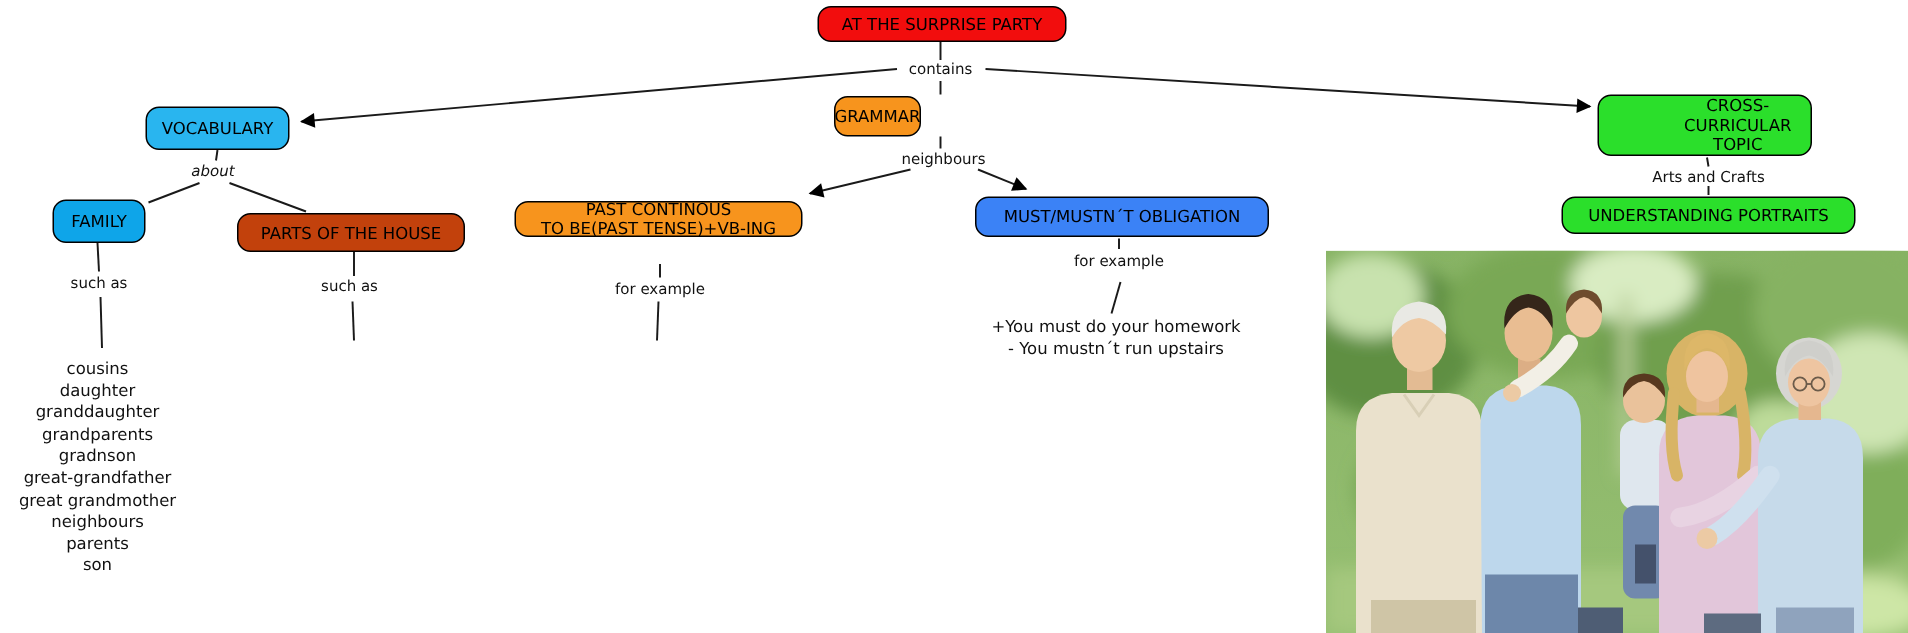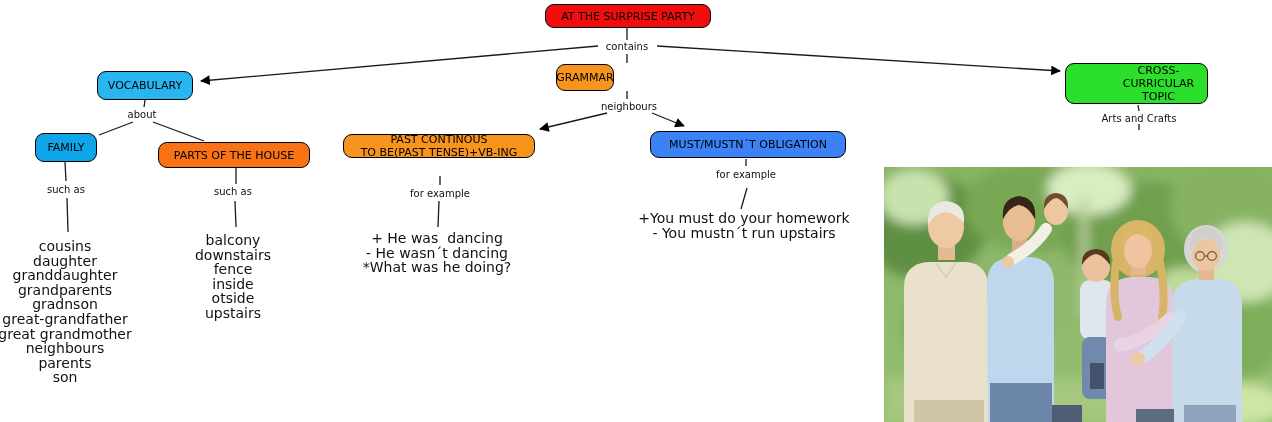--- a/index.html
+++ b/index.html
@@ -13,21 +13,21 @@
     display:flex;align-items:center;justify-content:center;text-align:center;
     font-size:11px;line-height:13px;white-space:pre-line;
     padding:2px 4px;box-sizing:border-box;color:#000;
   }
   .lbl{
     position:absolute;transform:translateX(-50%);
     font-size:10px;line-height:13px;white-space:nowrap;color:#111;
   }
   .list{
     position:absolute;transform:translateX(-50%);
-    font-size:14px;line-height:14.6px;text-align:center;
+    font-size:11px;line-height:14.6px;text-align:center;
     white-space:pre-wrap;color:#111;
   }
   .photo{
     position:absolute;left:884px;top:167px;width:388px;height:255px;overflow:hidden;
   }
   .photo svg{display:block;width:100%;height:100%;}
 </style>
 </head>
 <body>
 
@@ -67,56 +67,48 @@
 
   <div class="node" style="left: 545px; top: 4px; width: 166px; height: 24px; background-color: rgb(242, 13, 13);">AT THE SURPRISE PARTY</div>
 
   <div class="node" style="left: 556px; top: 64px; width: 58px; height: 27px; background-color: rgb(247, 148, 29);">GRAMMAR</div>
 
   <div class="node" style="left: 1065px; top: 63px; width: 143px; height: 41px; background-color: rgb(43, 223, 43); padding-left: 48px;">CROSS-CURRICULAR
 TOPIC</div>
 
   <div class="node" style="left: 35px; top: 133px; width: 62px; height: 29px; background-color: #0ea5e9;">FAMILY</div>
 
-  <div class="node" style="left: 158px; top: 142px; width: 152px; height: 26px; background-color: #f97316;">PARTS OF THE HOUSE</div>
+  <div class="node" style="left: 158px; top: 142px; width: 152px; height: 26px; background-color: #c2410c;">PARTS OF THE HOUSE</div>
 
   <div class="node" style="left: 343px; top: 134px; width: 192px; height: 24px; background-color: rgb(247, 148, 29);">PAST CONTINOUS
 TO BE(PAST TENSE)+VB-ING</div>
 
   <div class="node" style="left: 650px; top: 131px; width: 196px; height: 27px; background-color: #3b82f6;">MUST/MUSTN´T OBLIGATION</div>
 
+  <div class="node" style="left: 1041px; top: 131px; width: 196px; height: 25px; background-color: rgb(43, 223, 43);">UNDERSTANDING PORTRAITS</div>
 
   <div class="lbl" style="left:627px;top:40px;">contains</div>
-  <div class="lbl" style="left:142px;top:108px;">about</div>
+  <div class="lbl" style="left:142px;top:108px;font-style:italic;">about</div>
   <div class="lbl" style="left:66px;top:183px;">such as</div>
   <div class="lbl" style="left:233px;top:185px;">such as</div>
   <div class="lbl" style="left:629px;top:100px;">neighbours</div>
   <div class="lbl" style="left:440px;top:187px;">for example</div>
   <div class="lbl" style="left:746px;top:168px;">for example</div>
   <div class="lbl" style="left:1139px;top:112px;text-align:center;">Arts and Crafts</div>
 
   <div class="list" style="left:65px;top:239px;">cousins
 daughter
 granddaughter
 grandparents
 gradnson
 great-grandfather
 great grandmother
 neighbours
 parents
 son</div>
-  <div class="list" style="left:233px;top:233px;">balcony
-downstairs
-fence
-inside
-otside
-upstairs</div>
-  <div class="list" style="left:437px;top:231px;">+ He was  dancing
-- He wasn´t dancing
-*What was he doing?</div>
   <div class="list" style="left:744px;top:211px;">+You must do your homework
 - You mustn´t run upstairs</div>
 
   <div class="photo" title="Multi-generation family posing together outdoors among green trees">
     <svg viewBox="0 0 388 255" preserveAspectRatio="none">
       <defs>
         <filter id="bgblur" x="-20%" y="-20%" width="140%" height="140%">
           <feGaussianBlur stdDeviation="6"></feGaussianBlur>
         </filter>
         <linearGradient id="bggrad" x1="0" y1="0" x2="0" y2="1">

